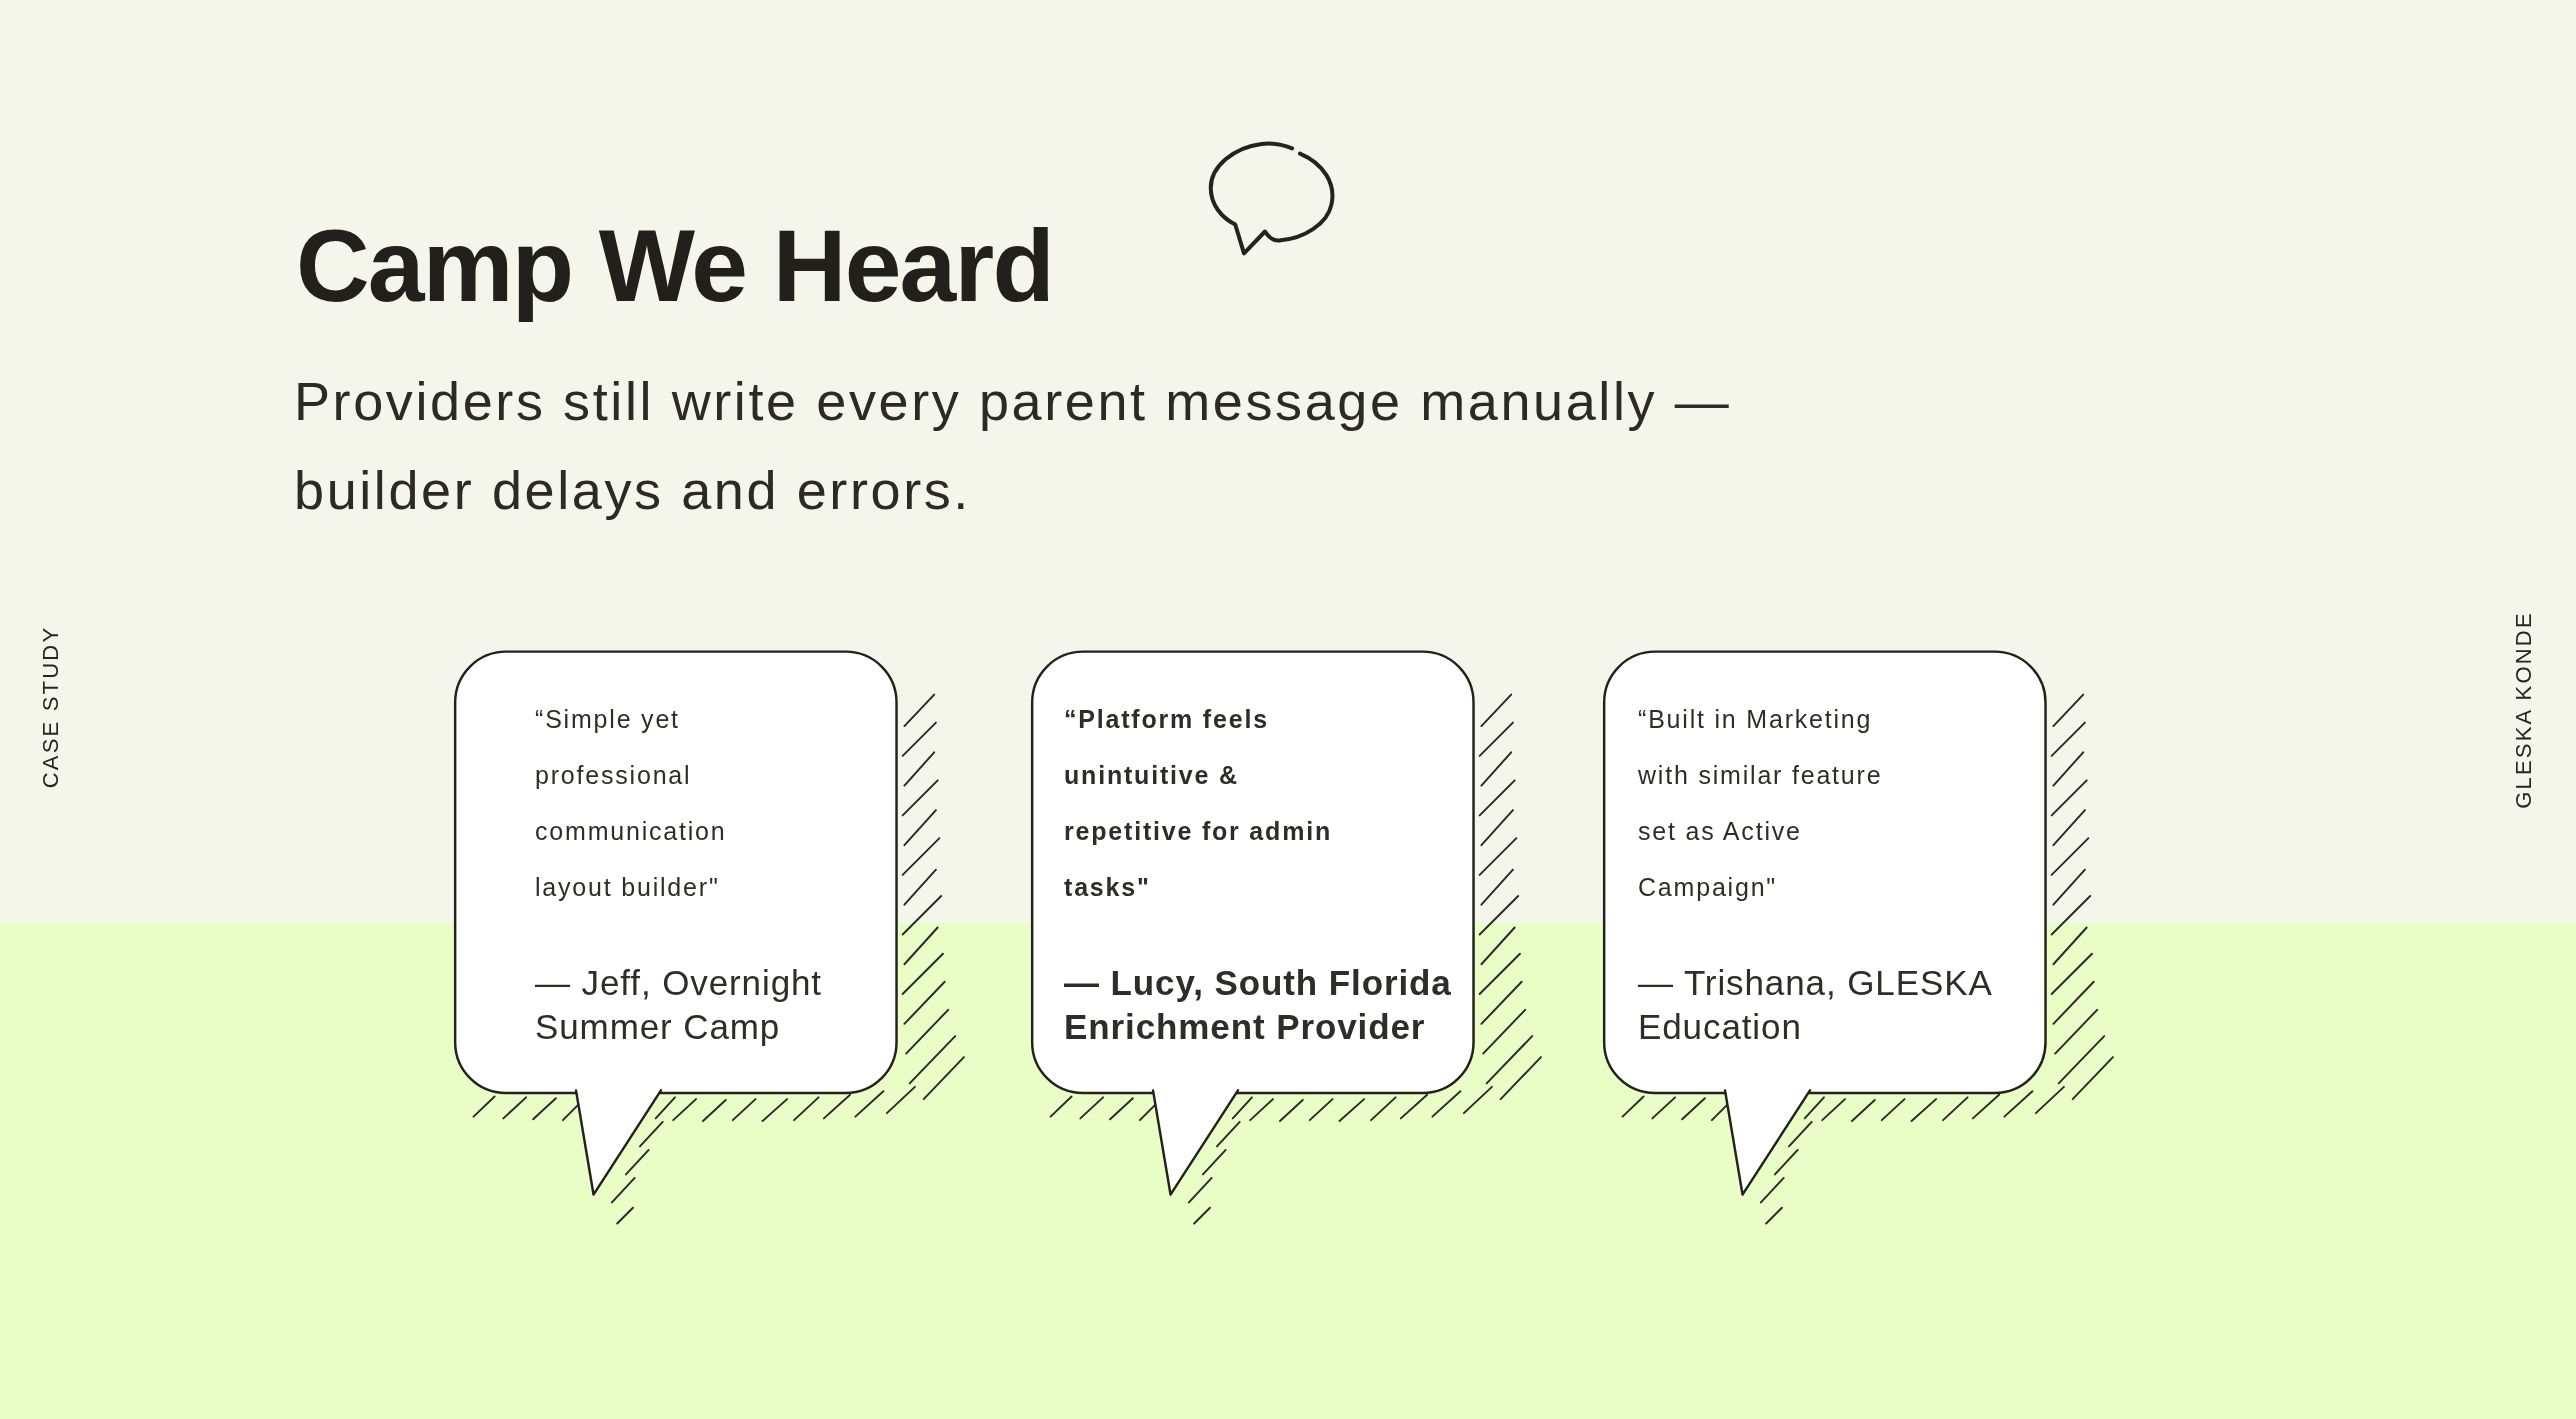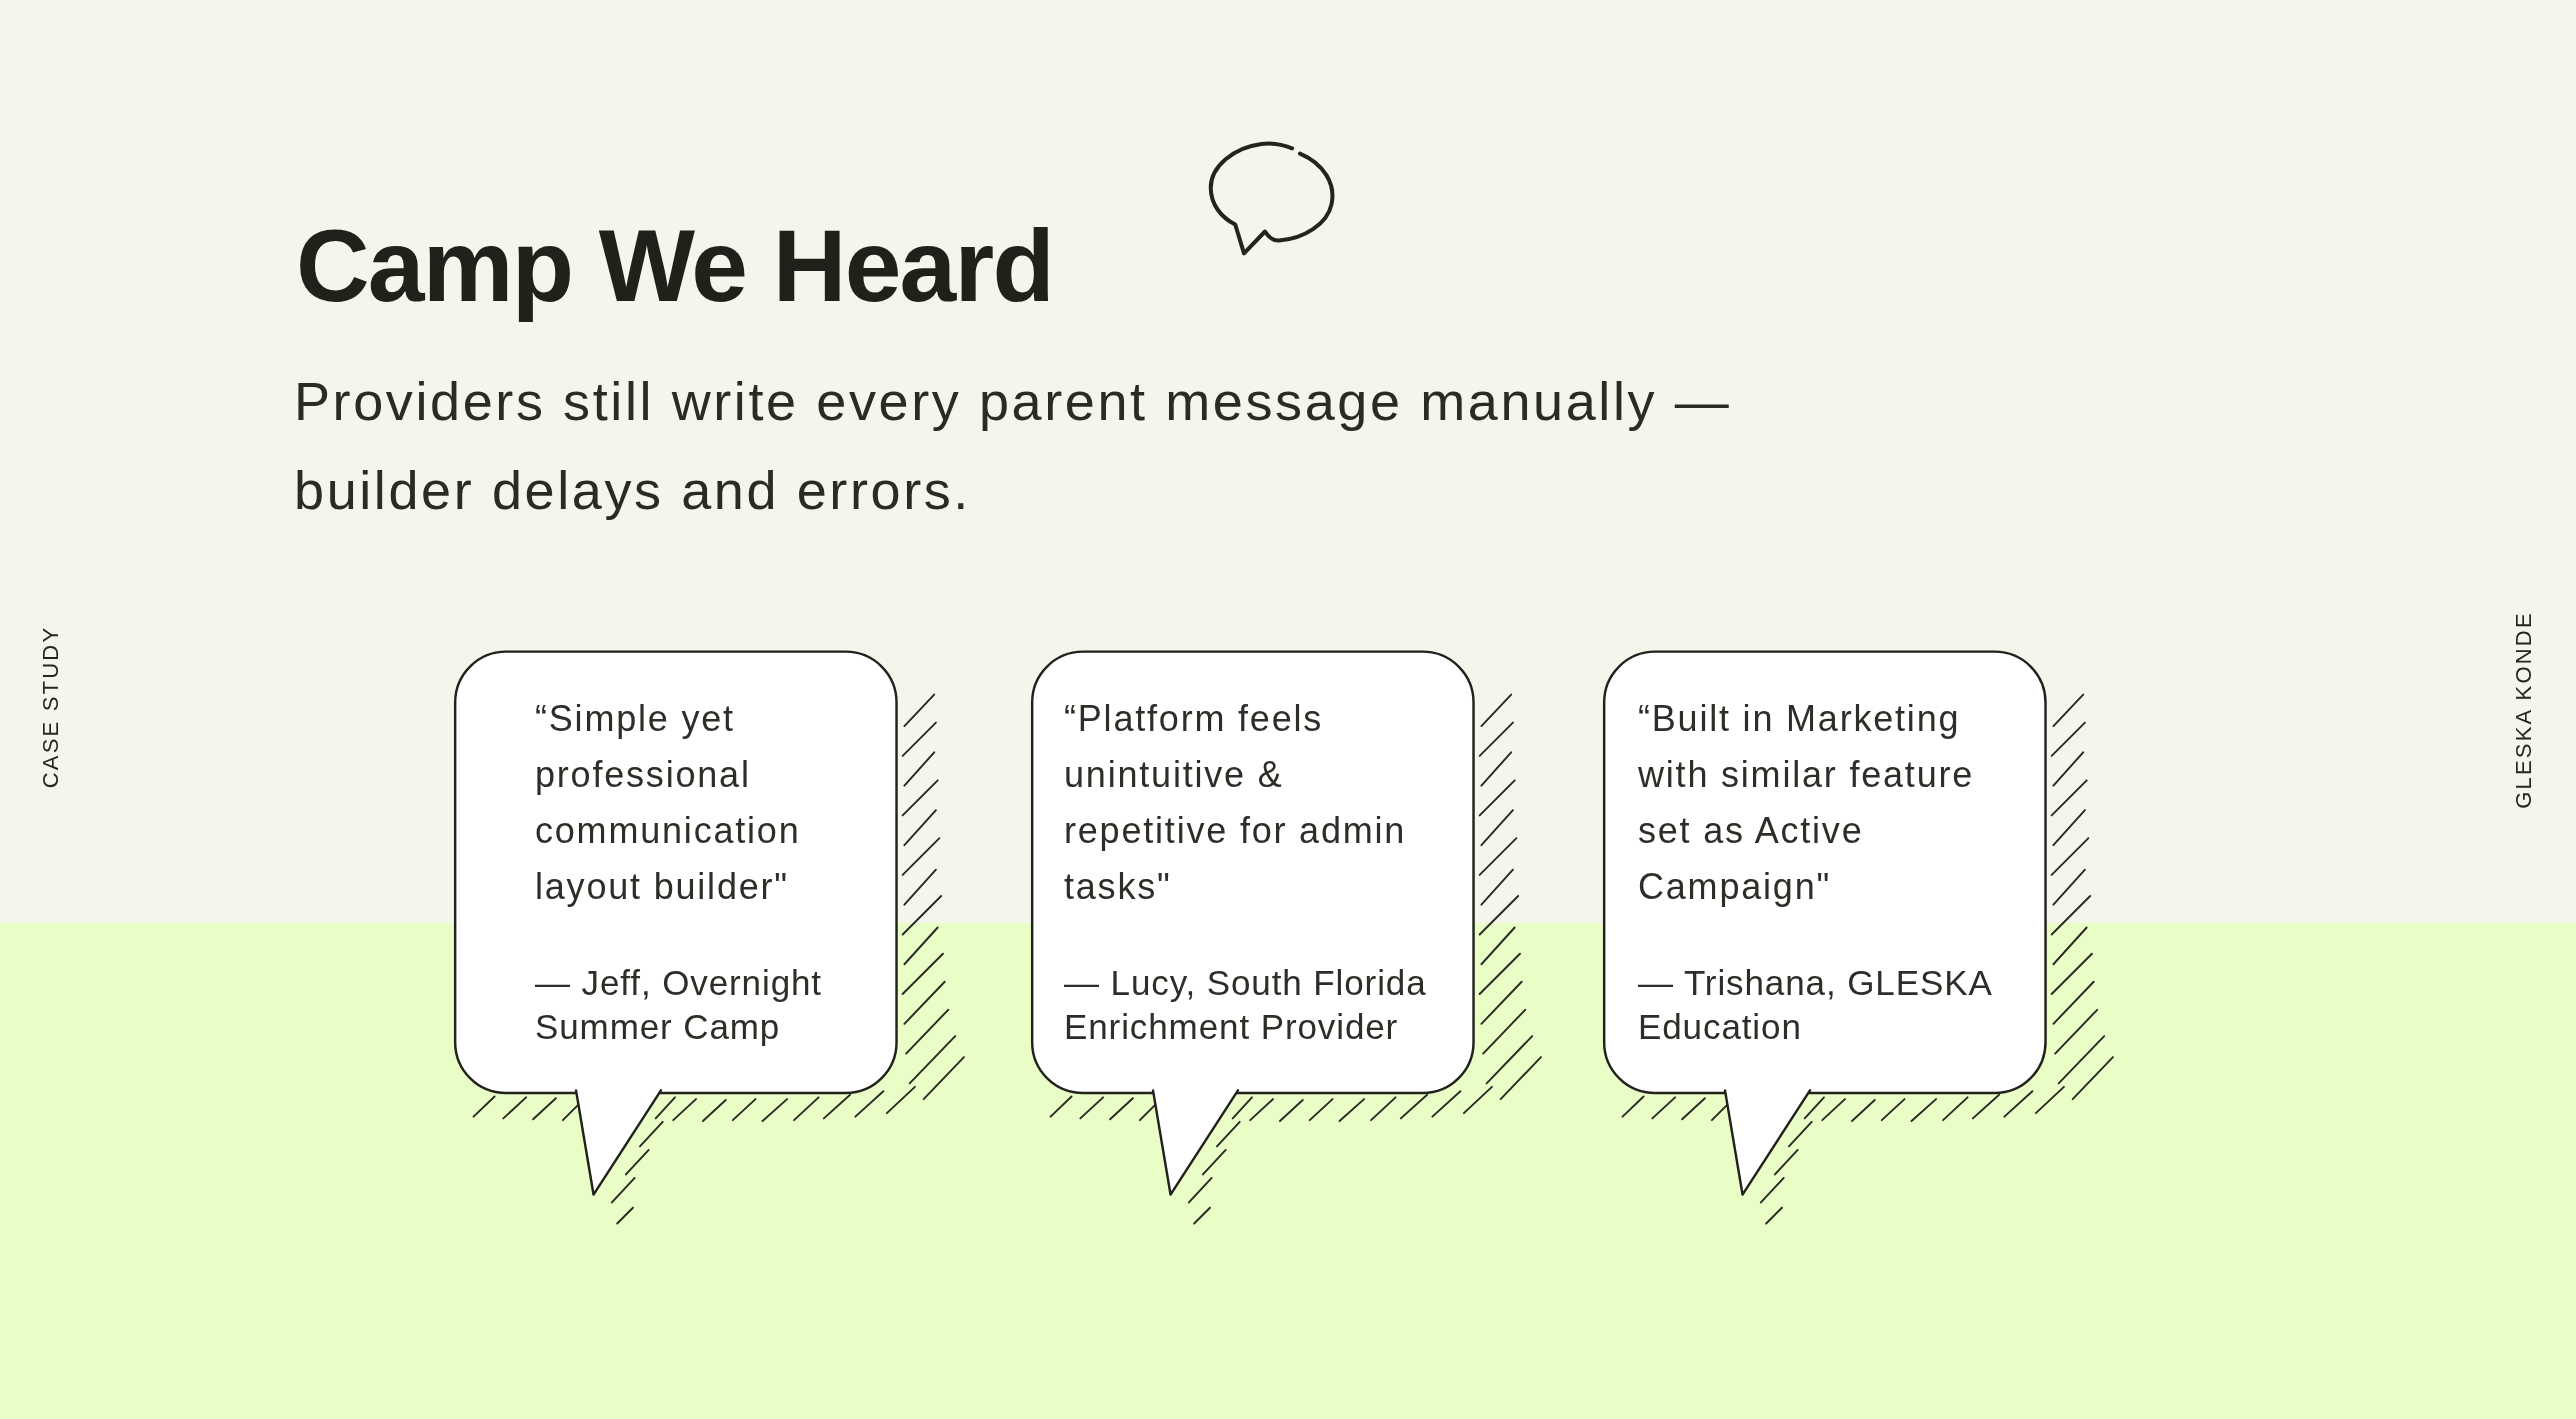--- a/index.html
+++ b/index.html
@@ -57,28 +57,28 @@
     white-space: pre-line;
   }
 
   
   .card {
     position: absolute;
     top: 642px;
     width: 526px; height: 613px;
   }
   .card-1 { left: 447px; }
-  .card-2 { left: 1024px; }
+  .card-2 { left: 1024px; font-weight: bold; }
   .card-3 { left: 1596px; }
   .bubble-svg { position: absolute; left: 0; top: 0; width: 526px; height: 613px; }
 
   .quote {
     position: absolute;
     top: 49px; right: 26px;
-    font-size: 36px;
+    font-size: 25px;
     letter-spacing: 1.8px;
     line-height: 56px;
     color: #2e2d28;
     white-space: pre-line;
   }
   .attribution {
     position: absolute;
     top: 319px; right: 30px;
     font-size: 35px;
     letter-spacing: 0.9px;

